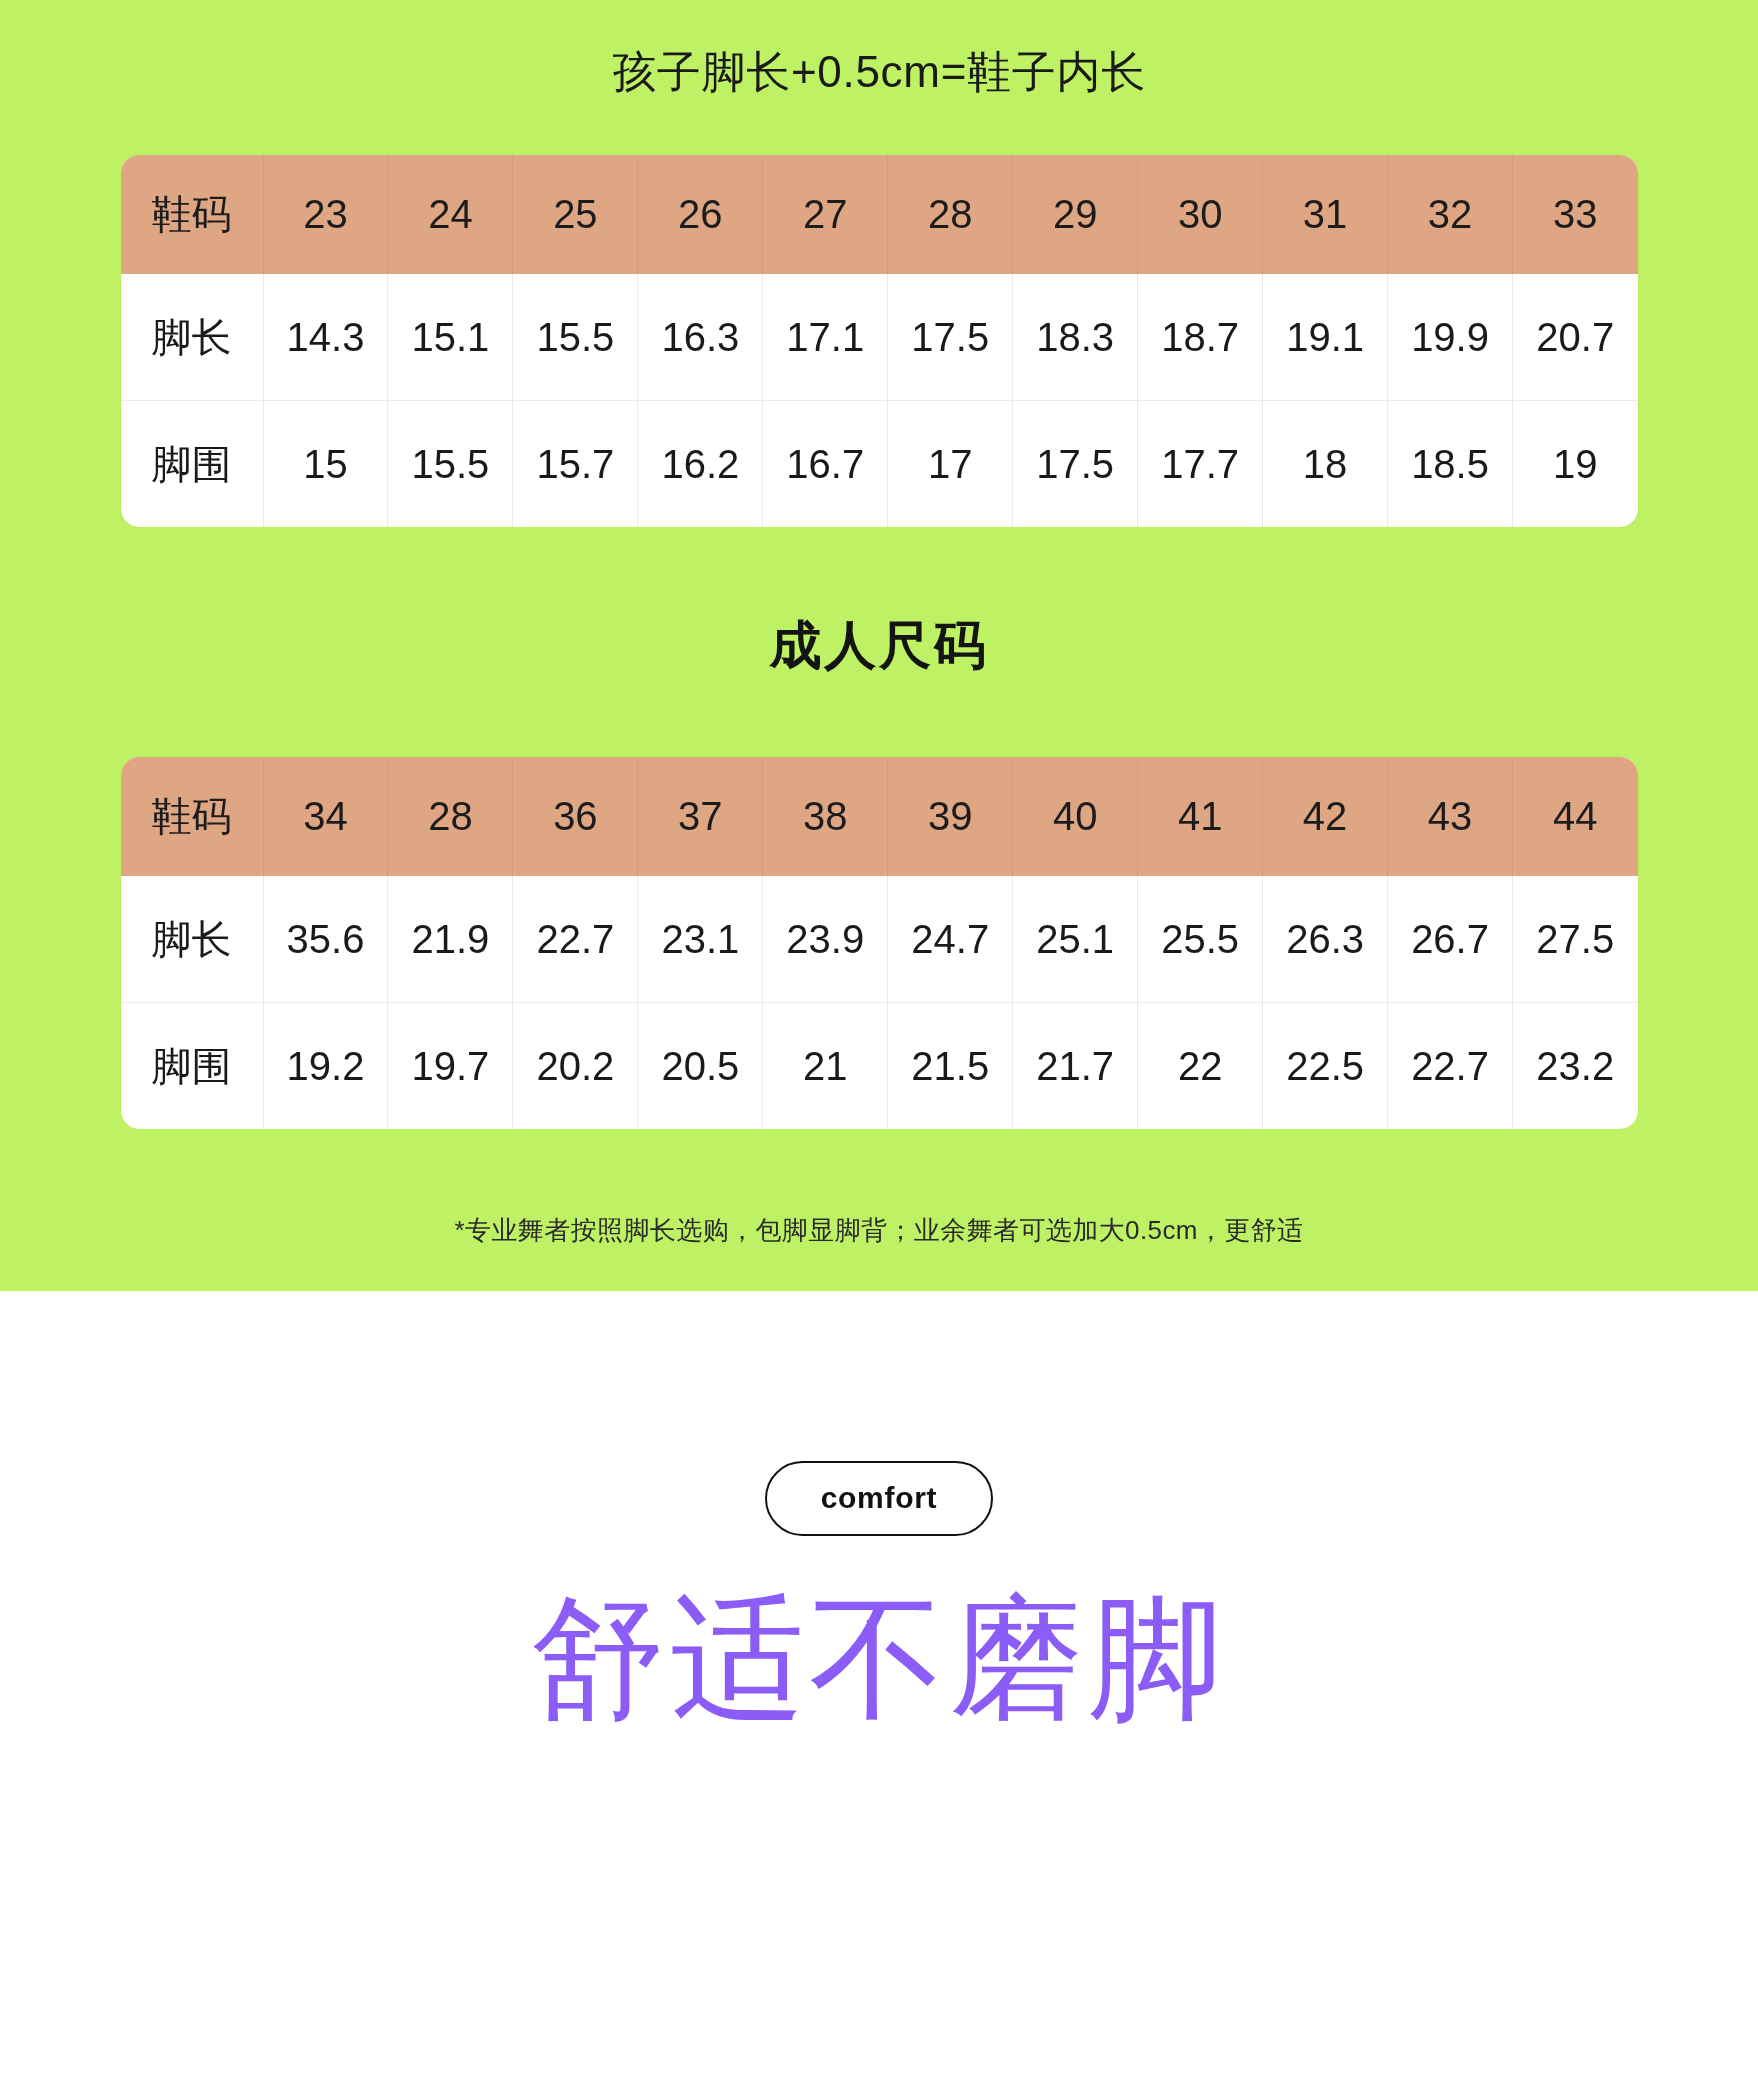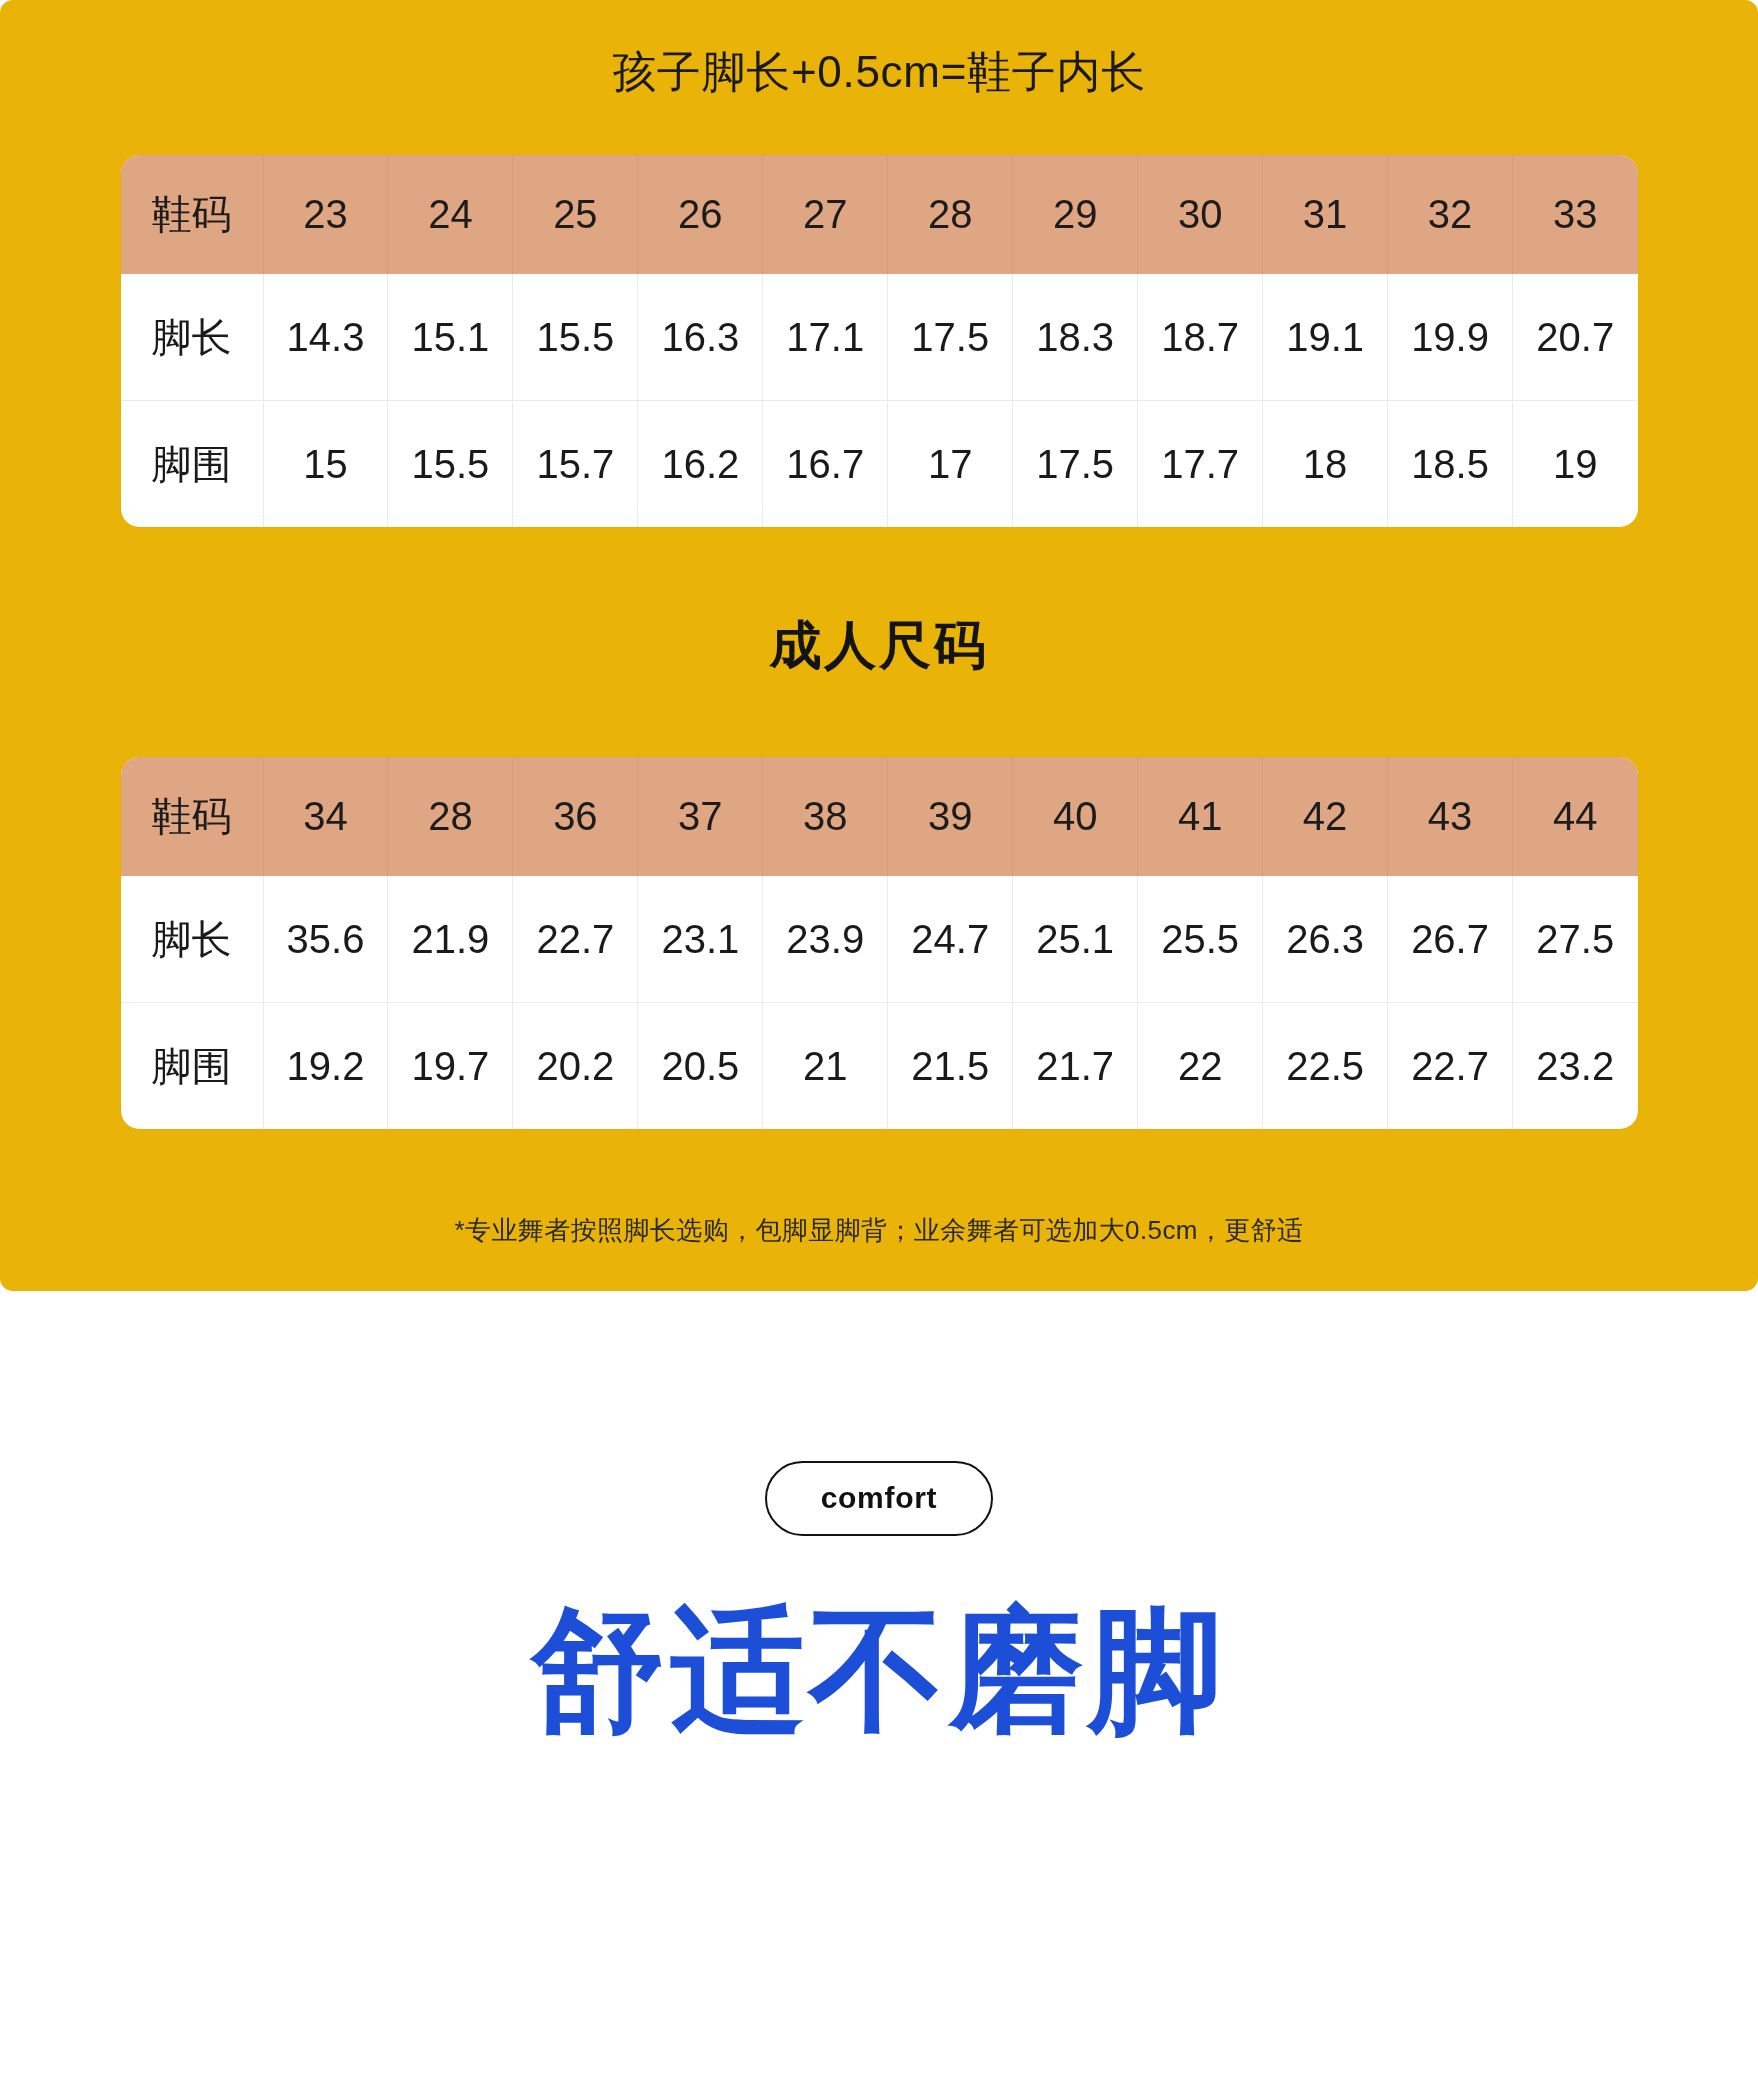--- a/index.html
+++ b/index.html
@@ -11,23 +11,22 @@
     font-family: "Liberation Sans", "DejaVu Sans", sans-serif;
     background: #ffffff;
   }
   .page {
     width: 1758px;
     min-height: 2087px;
     position: relative;
     background: #ffffff;
   }
   .top-section {
-    background: #eab308;
+    background: #bef264;
     padding: 0 0 43px 0;
-    border-radius: 13px;
   }
   .headline {
     text-align: center;
     font-size: 44px;
     color: #1a1a1a;
     letter-spacing: 0.7px;
     padding-top: 43px;
     padding-bottom: 37px;
     font-weight: 400;
   }
@@ -98,24 +97,24 @@
     border: 2.8px solid #111111;
     border-radius: 50px;
     padding: 18.4px 54px;
     font-size: 30px;
     font-weight: 700;
     color: #111111;
     letter-spacing: 0.7px;
   }
   .big-title {
     font-size: 135px;
-    font-weight: 700;
-    color: #1d4ed8;
+    font-weight: 400;
+    color: #8b5cf6;
     letter-spacing: 4.3px;
-    margin-top: 57px;
+    margin-top: 45px;
     line-height: 1.15;
   }
 </style>
 </head>
 <body>
 
 <div class="page">
 
   <div class="top-section">
 

